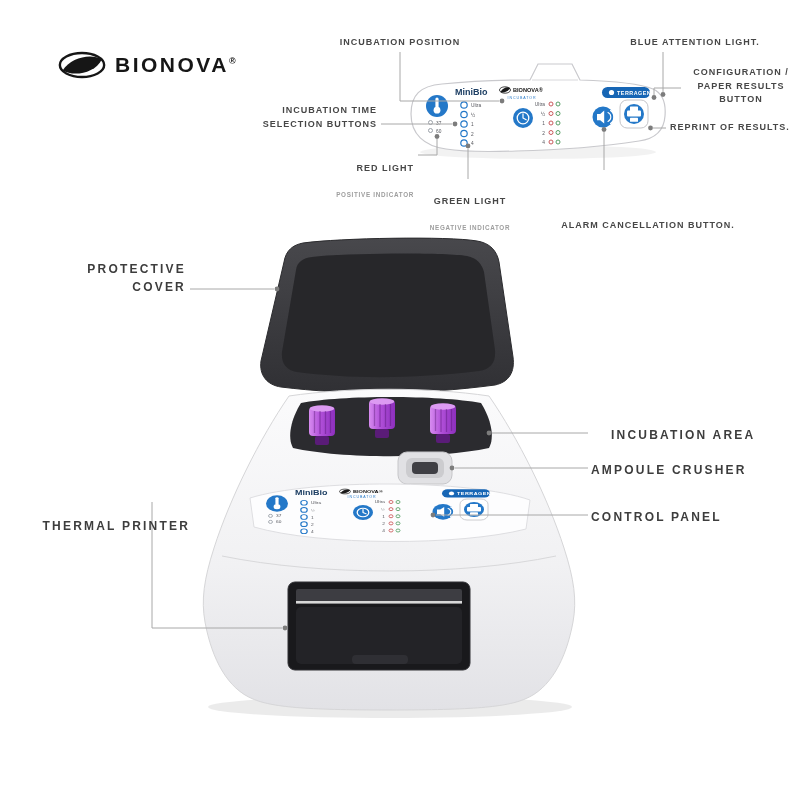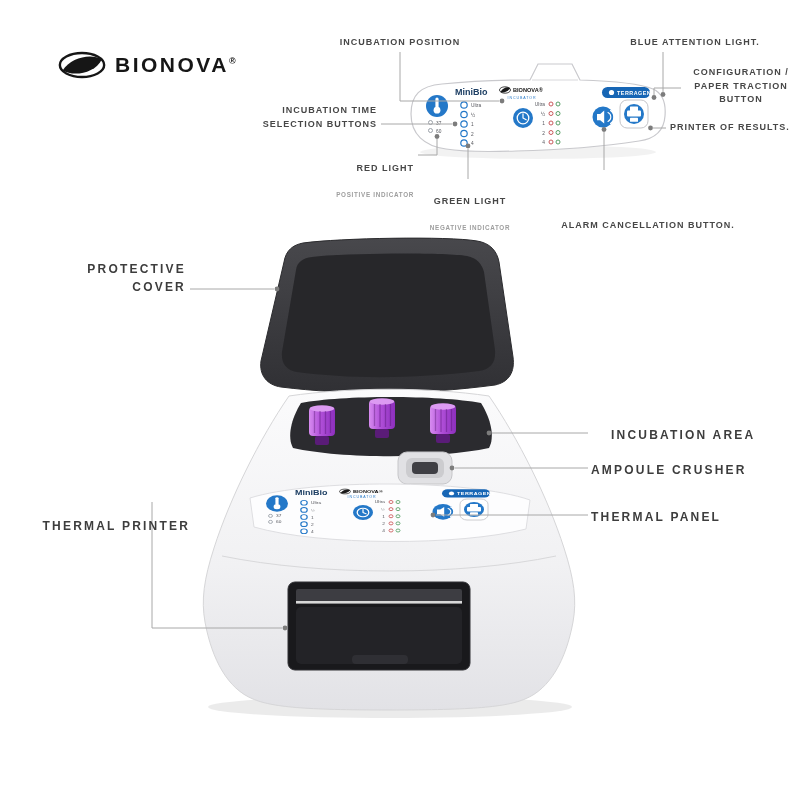--- a/index.html
+++ b/index.html
@@ -252,33 +252,33 @@
       <path d="M 5,22 C 14,7 37,3 47.5,10 C 40,25 17,29 5,22 Z" fill="#161616"></path>
     </svg>
     <span class="logo-text"><span>BIONOVA</span><sup>®</sup></span>
   </div>
 
   <div class="lbl center" style="left:280px;top:36px;width:240px;">INCUBATION POSITION</div>
   <div class="lbl center" style="left:580px;top:36px;width:230px;">BLUE ATTENTION LIGHT.</div>
   <div class="lbl right" style="left:217px;top:104px;width:160px;">INCUBATION TIME
 SELECTION BUTTONS</div>
   <div class="lbl center" style="left:685px;top:66px;width:112px;">CONFIGURATION /
-PAPER TRACTION
+PAPER RESULTS
 BUTTON</div>
   <div class="lbl right" style="left:294px;top:148px;width:120px;">
     <div>RED LIGHT</div>
     <div class="sublbl">POSITIVE INDICATOR</div>
   </div>
-  <div class="lbl" style="left:670px;top:121px;width:126px;">PRINTER OF RESULTS.</div>
+  <div class="lbl" style="left:670px;top:121px;width:126px;">REPRINT OF RESULTS.</div>
   <div class="lbl center" style="left:410px;top:181px;width:120px;">
     <div>GREEN LIGHT</div>
     <div class="sublbl">NEGATIVE INDICATOR</div>
   </div>
   <div class="lbl center" style="left:528px;top:173px;width:240px;margin-top:46px;">ALARM CANCELLATION BUTTON.</div>
 
   <div class="lbl devlbl right" style="left:30px;top:260px;width:156px;">PROTECTIVE
 COVER</div>
   <div class="lbl devlbl" style="left:611px;top:426px;width:205px;">INCUBATION AREA</div>
   <div class="lbl devlbl" style="left:591px;top:461px;width:205px;">AMPOULE CRUSHER</div>
-  <div class="lbl devlbl" style="left:591px;top:508px;width:205px;">THERMAL PANEL</div>
+  <div class="lbl devlbl" style="left:591px;top:508px;width:205px;">CONTROL PANEL</div>
   <div class="lbl devlbl right" style="left:36px;top:487px;width:154px;margin-top:30px;">THERMAL PRINTER</div>
 
 </div>
 
 </body></html>

